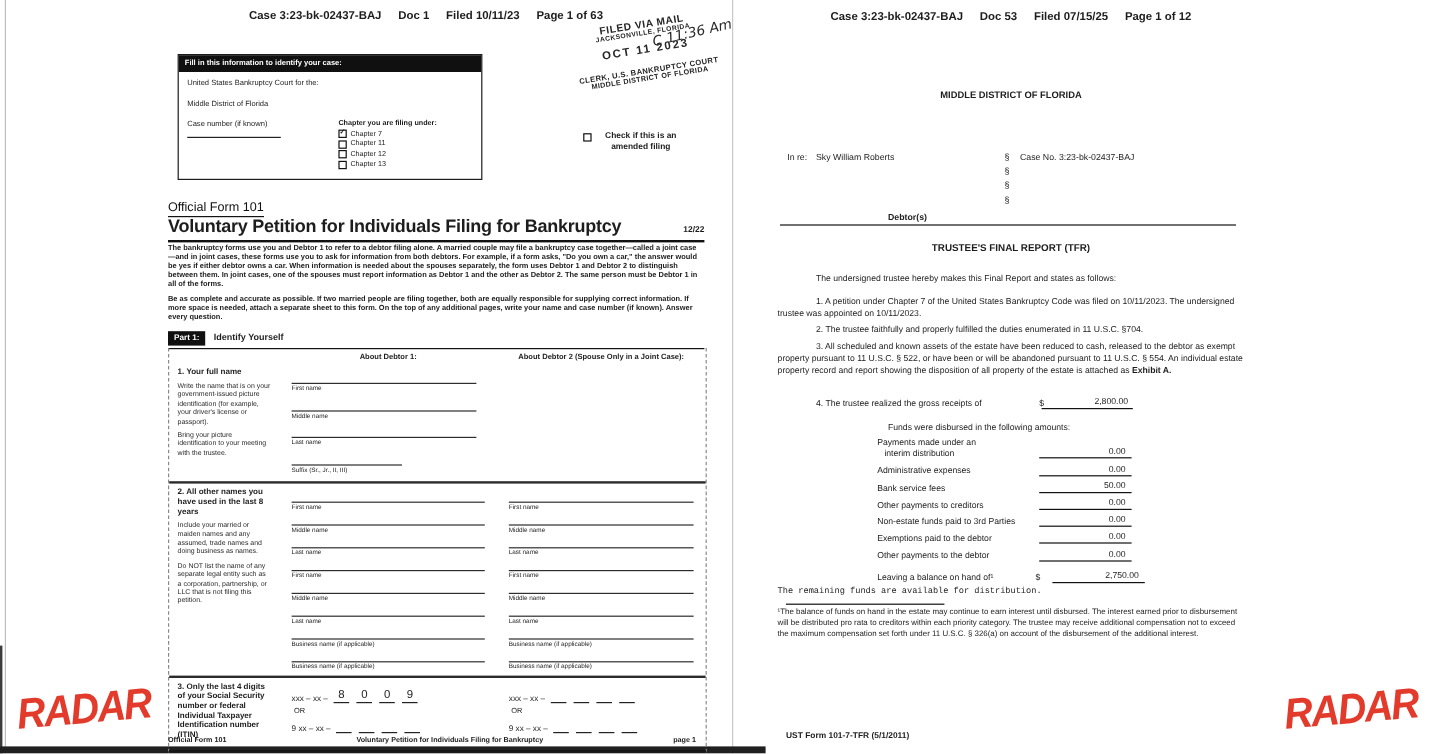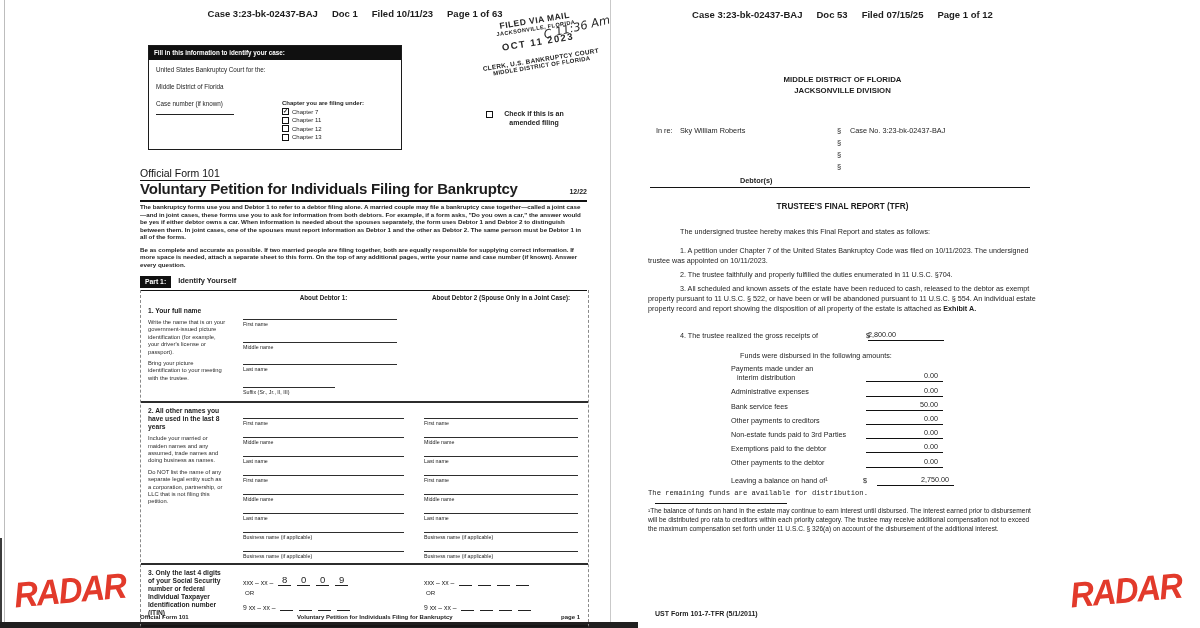--- a/index.html
+++ b/index.html
@@ -113,21 +113,21 @@
   .debtors{left:740px;top:176px;font-size:7.3px;font-weight:bold;}
   .debtor-rule{left:650px;top:187px;width:380px;height:1.4px;background:#141414;}
   .tfr-title{left:655px;top:202px;width:375px;text-align:center;font-size:8.2px;font-weight:bold;}
   .rp{font-size:7.2px;line-height:1.42;color:#1d1d1d;}
   .r-intro{left:680px;top:227px;width:350px;}
   .r-p1{left:648px;top:246px;width:388px;text-indent:32px;}
   .r-p2{left:648px;top:270px;width:388px;text-indent:32px;}
   .r-p3{left:648px;top:284px;width:388px;text-indent:32px;}
   .r-p4-label{left:680px;top:331px;}
   .gross-cur{left:866px;top:331px;font-size:7.2px;}
-  .gross-amt{left:868px;top:330px;width:72px;border-bottom:0.9px solid #111;text-align:left;
+  .gross-amt{left:868px;top:330px;width:72px;border-bottom:0.9px solid #111;text-align:right;
              font-size:7.2px;padding:0 4px 1px 0;}
   .funds-hdr{left:740px;top:351px;}
   .disb{left:731px;top:364px;width:212px;}
   .drow{display:flex;margin-bottom:3.2px;align-items:flex-end;}
   .dlabel{flex:1;font-size:7.2px;line-height:1.28;white-space:pre-wrap;padding-right:6px;}
   .damt{width:72px;border-bottom:0.9px solid #111;text-align:right;font-size:7.2px;padding:0 5px 1px 0;flex:none;}
   .drow.balance{margin-top:7px;}
   .dcur{width:14px;font-size:7.2px;flex:none;padding-bottom:1px;}
   .drow.balance .dlabel{flex:none;width:126px;}
   .remaining{left:648px;top:488px;font-family:Liberation Mono, monospace;}
@@ -364,21 +364,20 @@
   <span class="case-parts">
     <span>Case 3:23-bk-02437-BAJ</span>
     <span>Doc 53</span>
     <span>Filed 07/15/25</span>
     <span>Page 1 of 12</span>
   </span>
 </div>
 
 <div class="ab court">
   <div>MIDDLE DISTRICT OF FLORIDA</div>
-  <div>JACKSONVILLE DIVISION</div>
 </div>
 
 <div class="ab inre-label">In re:</div>
 <div class="ab debtor-name">Sky William Roberts</div>
 <div class="ab sec sec1">§</div>
 <div class="ab sec sec2">§</div>
 <div class="ab sec sec3">§</div>
 <div class="ab sec sec4">§</div>
 <div class="ab case-no">Case No. 3:23-bk-02437-BAJ</div>
 <div class="ab debtors">Debtor(s)</div>

